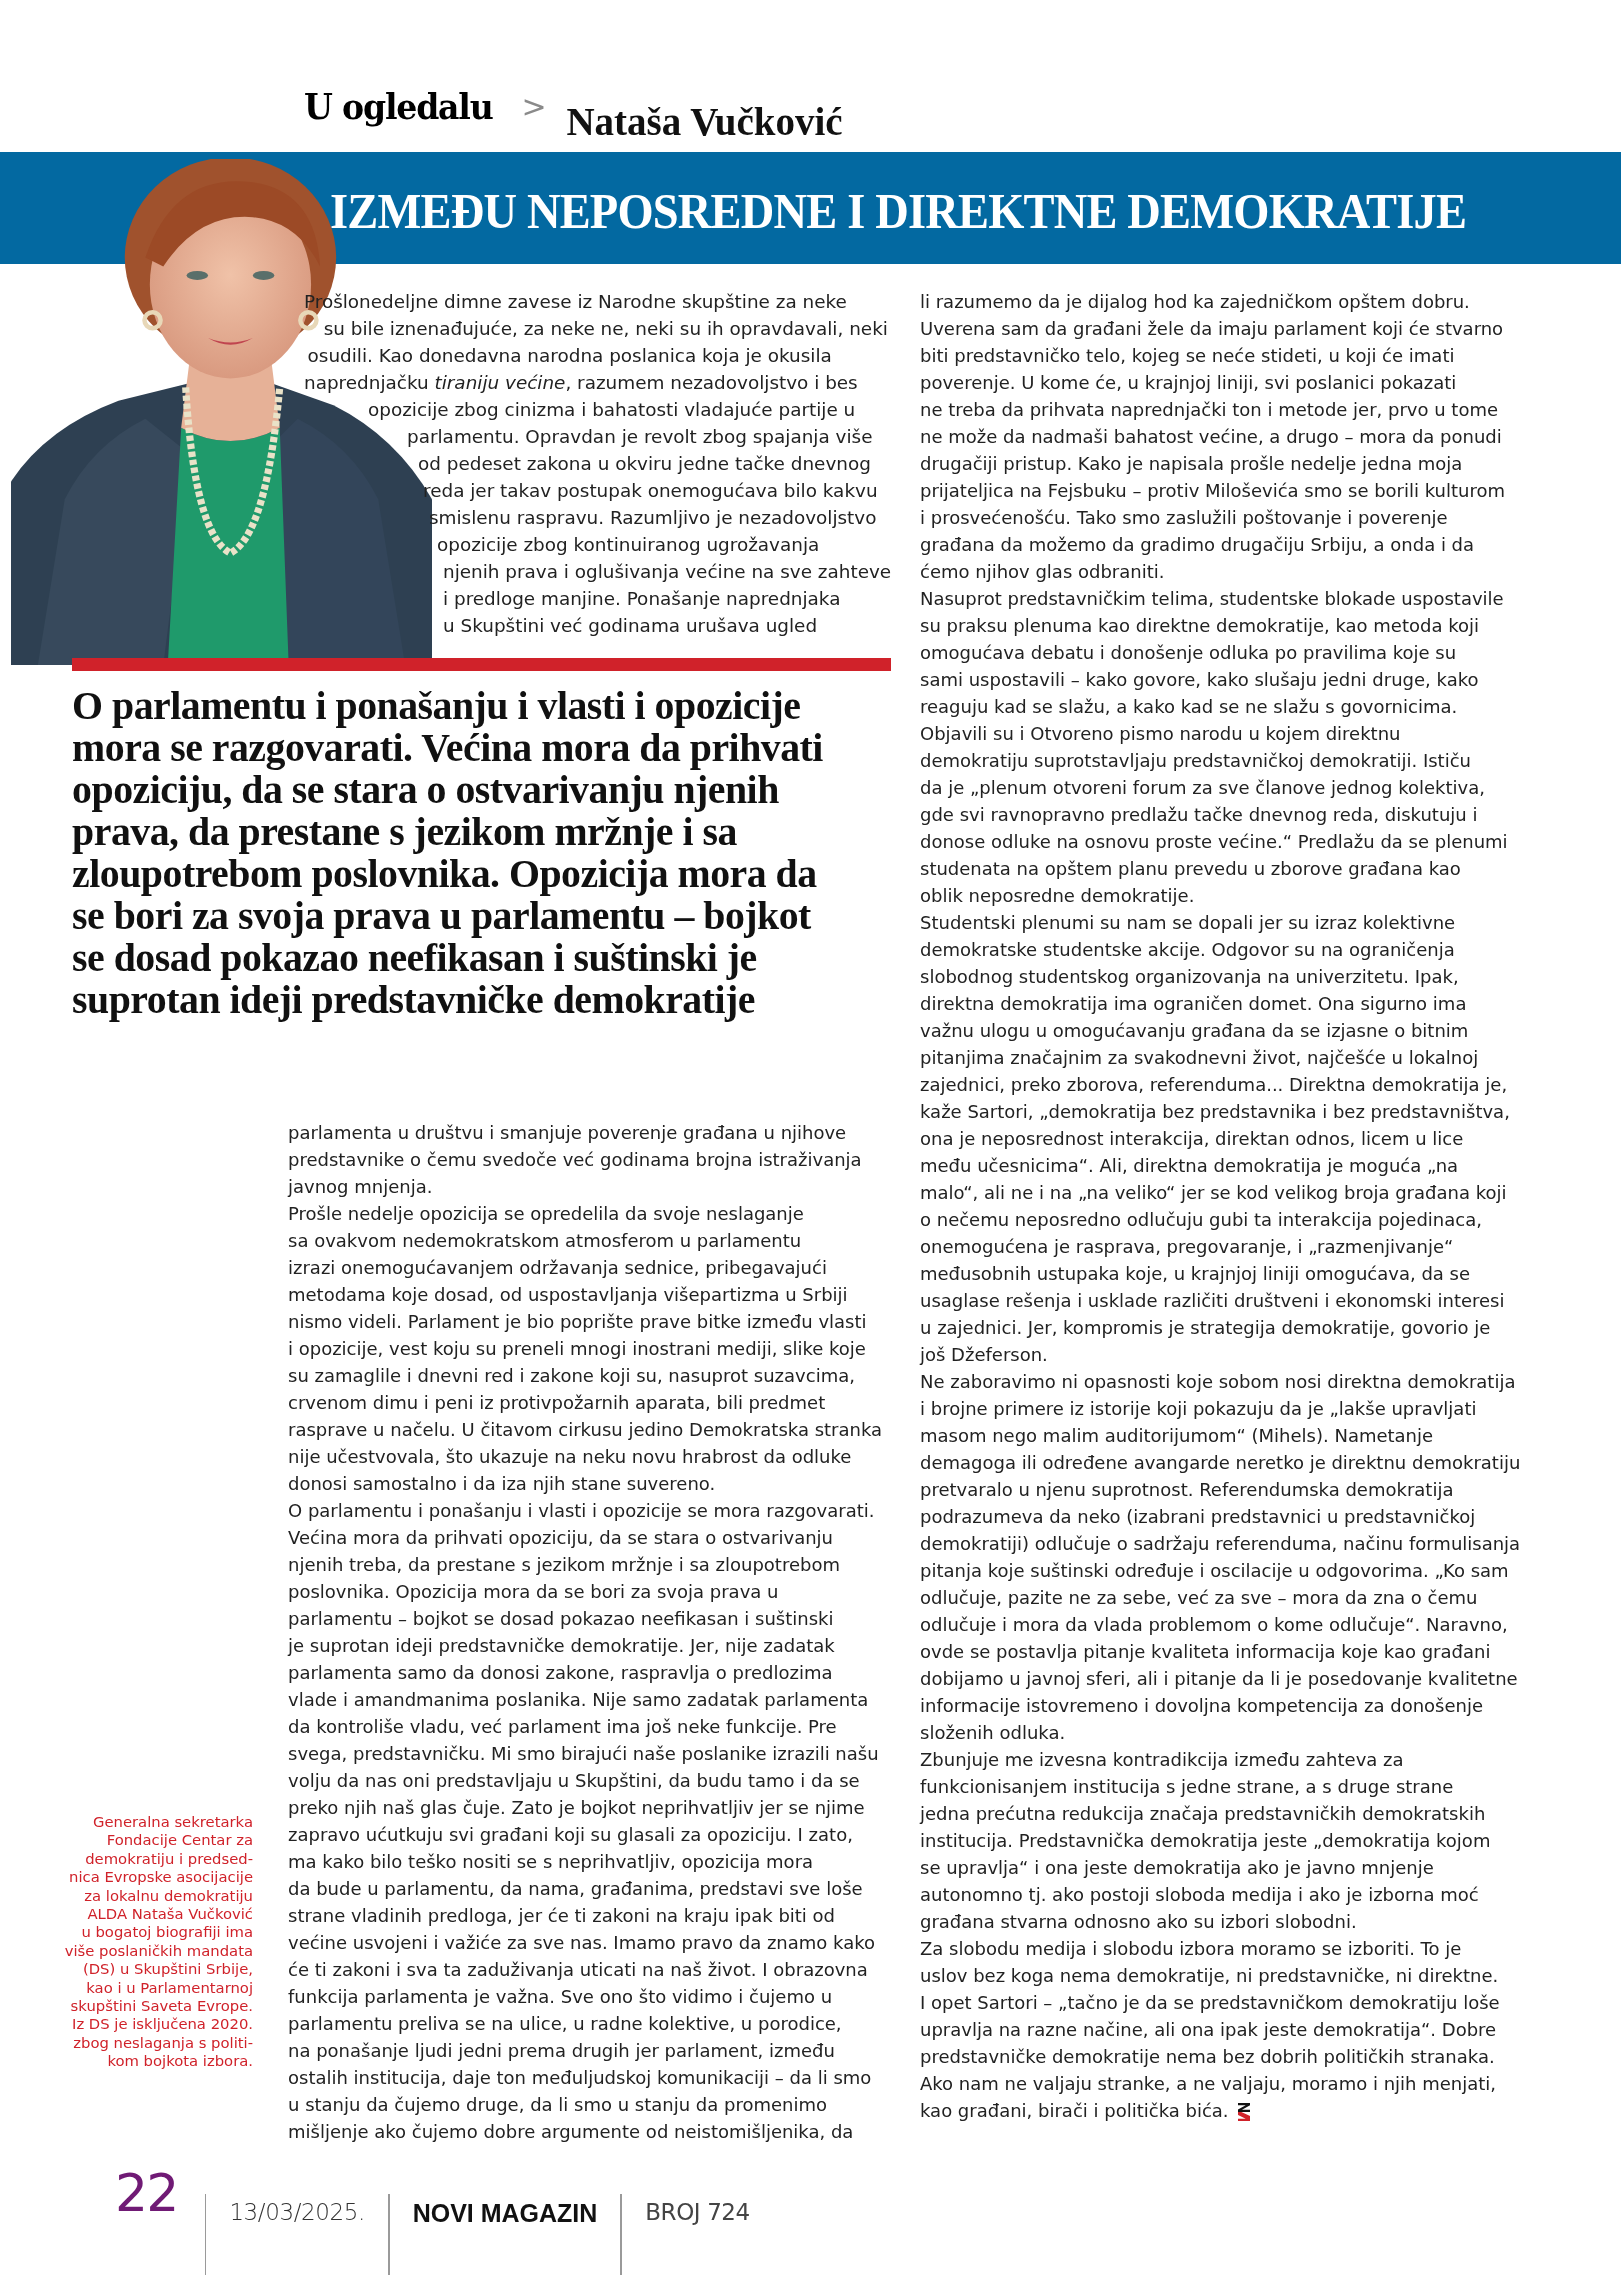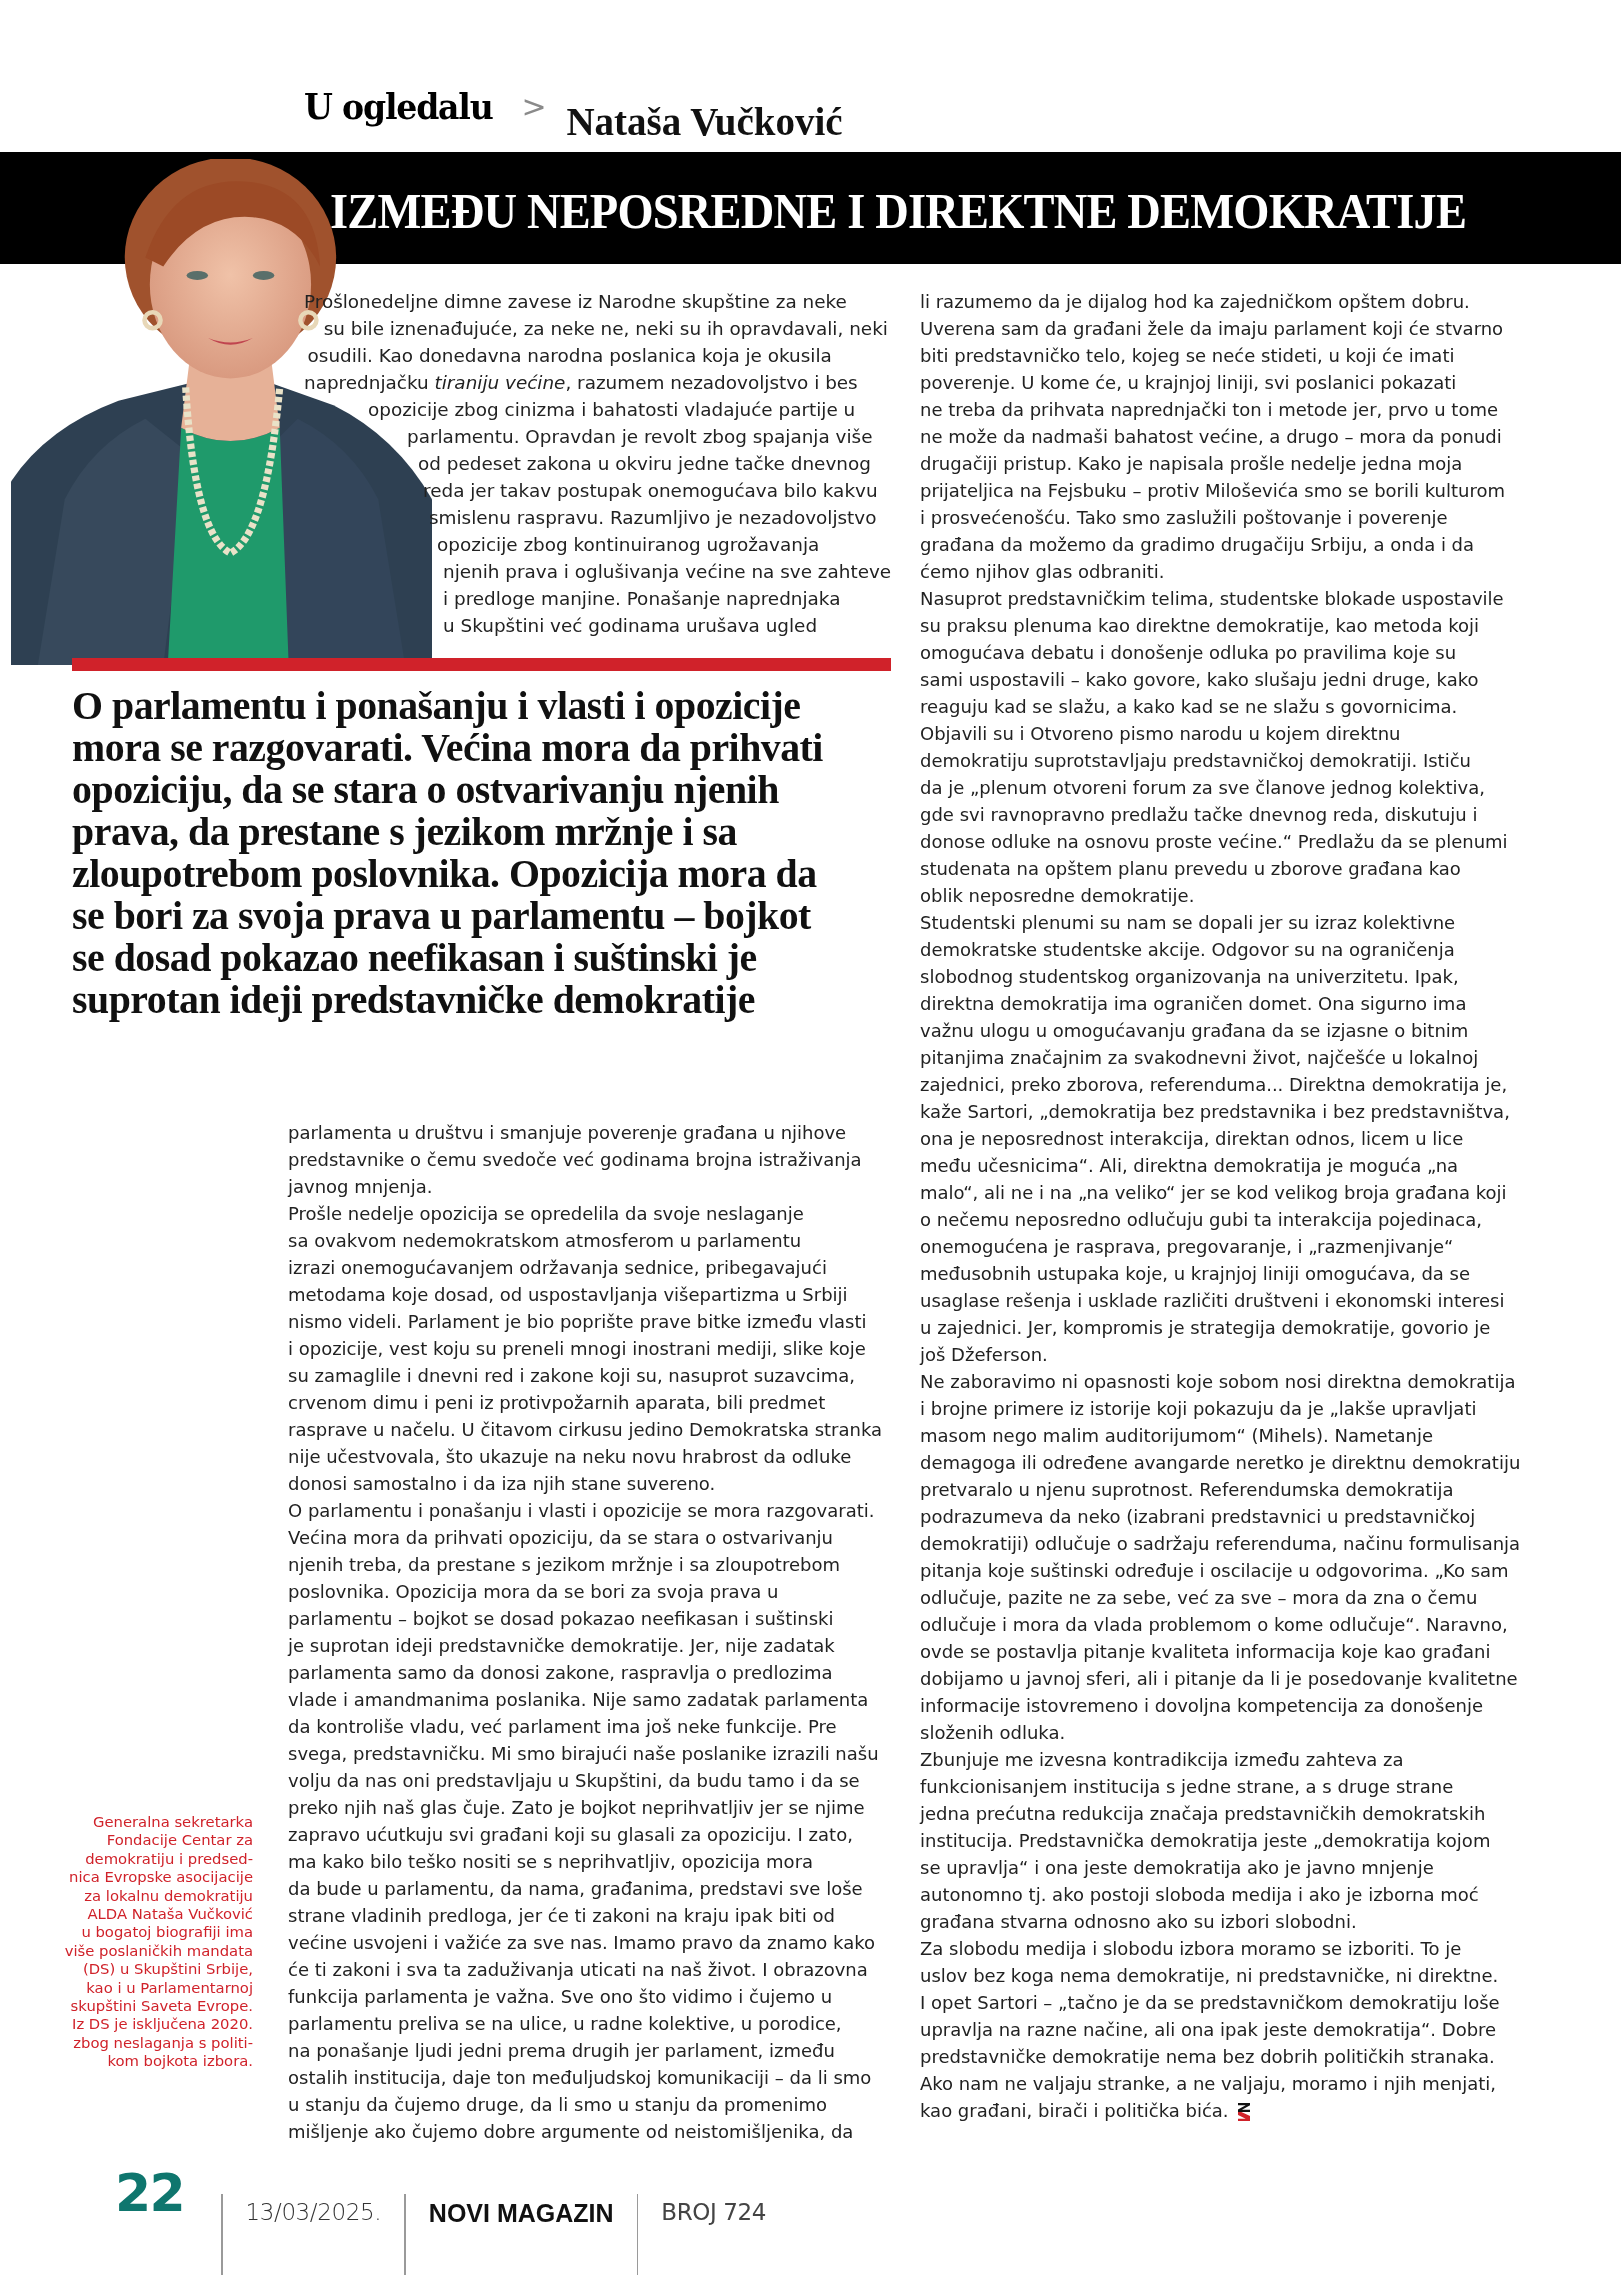--- a/index.html
+++ b/index.html
@@ -3,21 +3,21 @@
 <meta charset="utf-8">
 <style>
   html, body { margin:0; padding:0; background:#ffffff; }
   body { width:1622px; height:2293px; position:relative; overflow:hidden; font-family:"Liberation Sans", sans-serif; color:#1a1a1a; }
 
   .kicker { position:absolute; left:304px; top:79px; height:54px; display:flex; align-items:center; gap:19.7px; }
   .kicker .section { font-family:"DejaVu Serif", serif; font-weight:900; font-size:36px; letter-spacing:-1.3px; color:#000; transform:scaleX(0.92); transform-origin:left center; }
   .kicker .sep { font-family:"DejaVu Sans", sans-serif; font-size:30px; color:#8a8a8a; margin-left:-7.2px; }
   .kicker .author { font-family:"Liberation Serif", serif; font-weight:700; font-size:39px; color:#111;margin-top:31px; }
 
-  .banner { position:absolute; left:0; top:152px; width:1622px; height:112px; background:#000000; }
+  .banner { position:absolute; left:0; top:152px; width:1622px; height:112px; background:#0369a1; }
   .banner .title { position:absolute; left:330px; top:30px; font-family:"Liberation Serif", serif; font-weight:700; font-size:50px; color:#fff; letter-spacing:-0.9px; white-space:nowrap; transform:scaleX(0.93); transform-origin:left top; }
 
   .photo { position:absolute; left:10.7px; top:159px; width:421px; height:506px; overflow:hidden; }
   .photo svg { width:100%; height:100%; display:block; }
 
   .redrule { position:absolute; left:72px; top:658px; width:819px; height:13.4px; background:#d0222a; }
 
   .intro { position:absolute; left:304px; top:288px; width:600px; font-family:"DejaVu Sans", sans-serif; font-size:18.4px; line-height:27px; color:#222; }
   .intro .line { display:block; white-space:nowrap; }
 
@@ -26,21 +26,21 @@
 
   .col { position:absolute; font-family:"DejaVu Sans", sans-serif; font-size:18px; line-height:27px; color:#222; }
   .col .line { display:block; white-space:nowrap; transform-origin:left center; }
   .col-mid { left:288px; top:1119px; width:618px; }
   .col-right { left:920px; top:288px; width:663px; }
 
   .bio { position:absolute; left:54px; top:1813px; width:199px; text-align:right; font-family:"DejaVu Sans", sans-serif; font-size:14.8px; line-height:18.4px; color:#d0222a; }
   .bio .line { display:block; white-space:nowrap; }
 
   .footer { position:absolute; left:115px; top:2167px; height:99px; display:flex; align-items:flex-start; }
-  .footer .pagenum { font-family:"DejaVu Sans", sans-serif; font-weight:700; font-size:52px; line-height:1; color:#0f766e; margin-right:37px; margin-top:0; letter-spacing:-1.8px; }
+  .footer .pagenum { font-family:"DejaVu Sans", sans-serif; font-weight:400; font-size:52px; line-height:1; color:#701a75; margin-right:27px; margin-top:0; letter-spacing:-1.8px; }
   .footer .vsep { width:1.8px; height:81px; background:#9a9a9a; margin-top:27px; }
   .footer .cell { font-size:23px; margin:32px 23px 0 23px; color:#333; }
   .footer .date { font-family:"DejaVu Sans", sans-serif; font-weight:300; letter-spacing:-0.4px; }
   .footer .mag { font-family:"Liberation Sans", sans-serif; font-weight:700; color:#111; font-size:25px; }
   .footer .issue { font-family:"DejaVu Sans", sans-serif; letter-spacing:-0.4px; color:#444; }
 
   .endmark { display:inline-block; vertical-align:middle; margin-left:9px; width:12.5px; height:18px; position:relative; }
   .endmark .top { position:absolute; left:0; top:0; width:12.5px; height:9px; background:#111; clip-path:polygon(0 0,100% 0,100% 25%,35% 75%,100% 75%,100% 100%,0 100%,0 75%,65% 25%,0 25%); }
   .endmark .bot { position:absolute; left:0; top:9px; width:12.5px; height:9px; background:#d0222a; clip-path:polygon(0 0,30% 0,100% 45%,100% 100%,0 100%,0 75%,65% 75%,0 30%); }
 </style>

